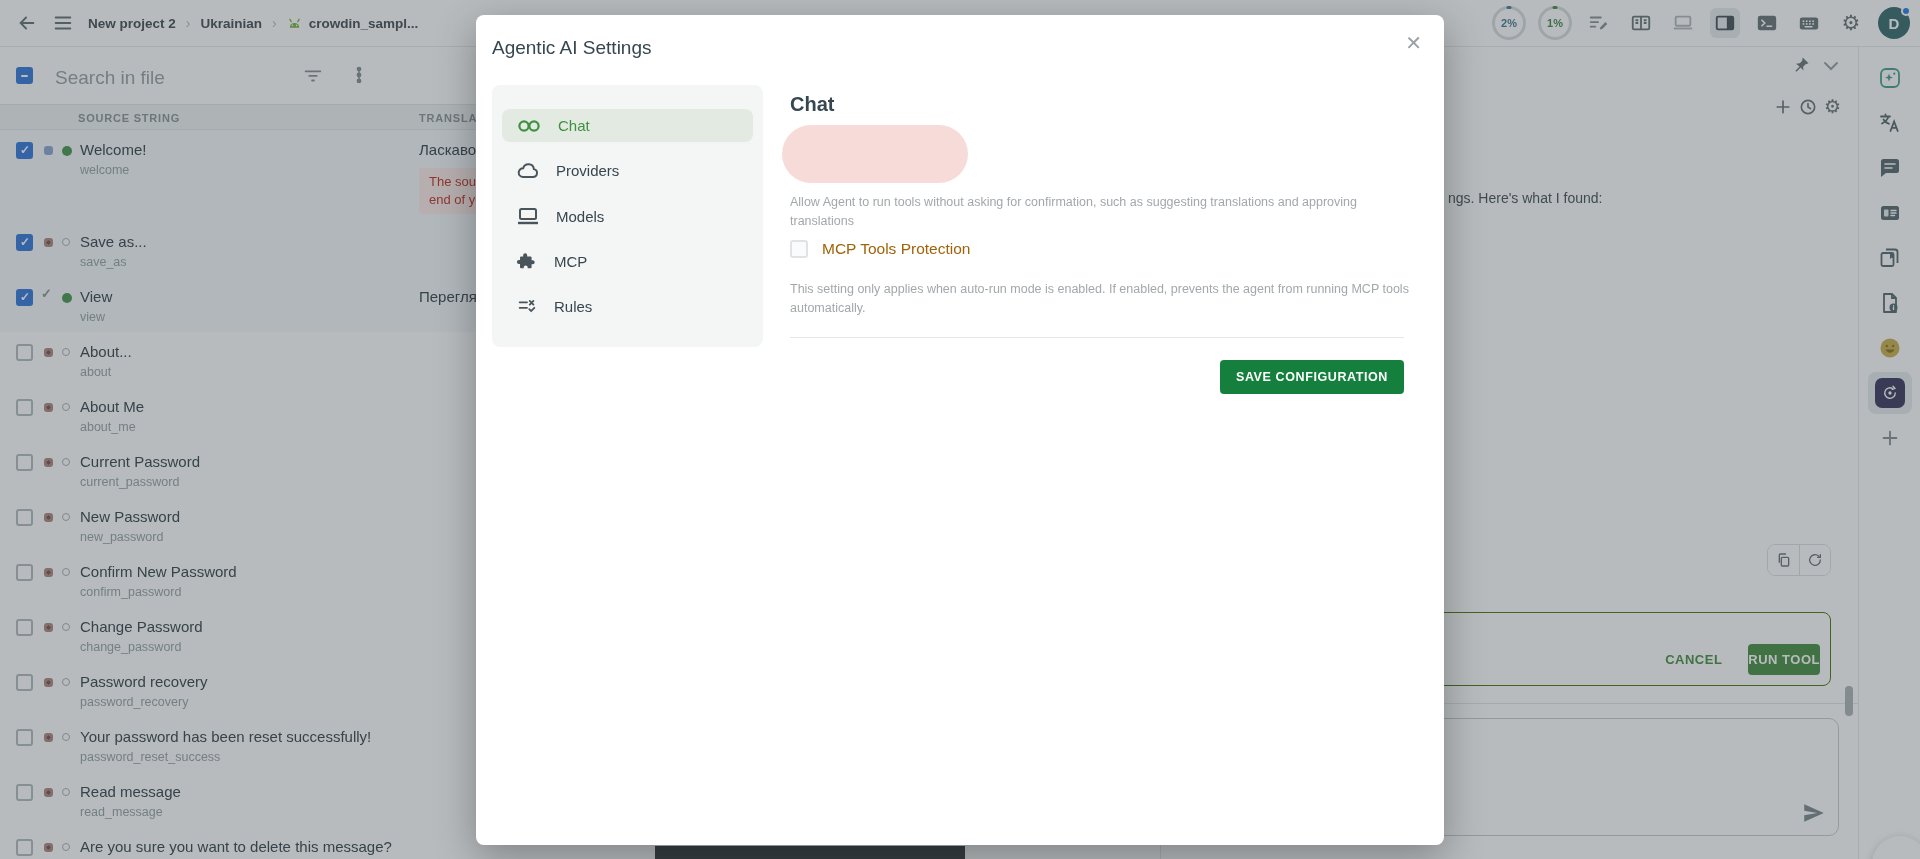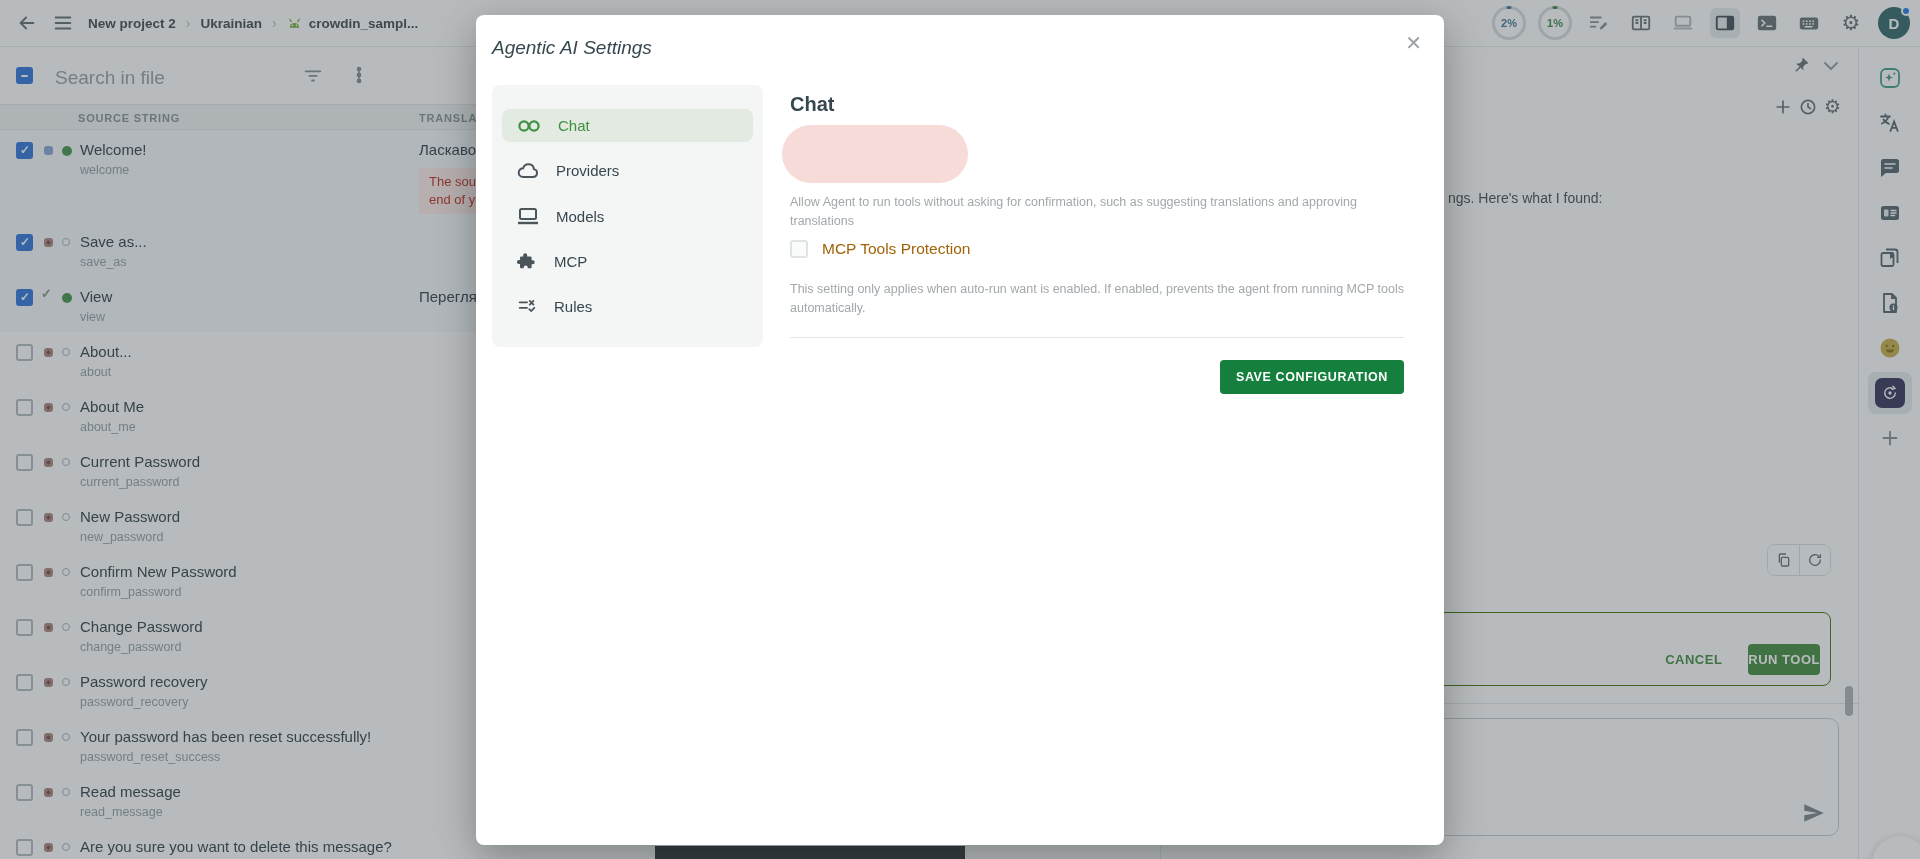--- a/index.html
+++ b/index.html
@@ -94,21 +94,21 @@
   .rail .appwrap{background:#e9edee;border-radius:8px;width:44px;height:42px;display:flex;
                  align-items:center;justify-content:center;}
   .appicon{width:30px;height:30px;background:#403d63;border-radius:7px;display:flex;align-items:center;justify-content:center;}
   .fab{position:absolute;left:1872px;top:836px;width:56px;height:56px;border-radius:50%;background:#fff;
        box-shadow:0 2px 8px rgba(0,0,0,0.2);z-index:6;}
 
   
   .overlay{position:absolute;inset:0;background:rgba(44,56,61,0.34);z-index:40;}
   .modal{position:absolute;left:476px;top:15px;width:968px;height:830px;background:#fff;border-radius:8px;
          box-shadow:0 12px 40px rgba(0,0,0,0.3);z-index:50;}
-  .m-title{position:absolute;left:16px;top:22px;font-size:19px;color:#37474f;font-style:italic;}
+  .m-title{position:absolute;left:16px;top:22px;font-size:19px;color:#37474f;}
   .m-close{position:absolute;right:22px;top:18px;font-size:20px;color:#9aa2a6;line-height:20px;}
   .m-nav{position:absolute;left:16px;top:70px;width:271px;height:262px;background:#f4f5f5;border-radius:8px;
          padding:24px 10px;display:flex;flex-direction:column;gap:12px;}
   .nav-item{height:36px;border-radius:8px;display:flex;align-items:center;gap:16px;padding:0 14px;
             font-size:15px;color:#37474f;}
   .nav-item.active{background:#e3eae1;color:#3f9142;}
   .m-heading{position:absolute;left:314px;top:78px;font-size:20px;font-weight:bold;color:#37474f;}
   .glow{position:absolute;left:306px;top:110px;width:186px;height:58px;background:#f7dbd8;border-radius:29px;}
   .auto-box{position:absolute;left:313px;top:117px;width:152px;height:44px;background:#fff;
             border:2px solid #e05d52;border-radius:22px;display:flex;align-items:center;gap:12px;padding:0 12px;}
@@ -604,19 +604,19 @@
 
     <div class="m-heading">Chat</div>
 
     <div class="glow"></div>
     <div class="m-desc1">Allow Agent to run tools without asking for confirmation, such as suggesting translations and approving translations</div>
 
     <div class="mcp-row">
       <span class="chk disabled"></span>
       <span class="mcp-label">MCP Tools Protection</span>
     </div>
-    <div class="m-desc2">This setting only applies when auto-run want is enabled. If enabled, prevents the agent from running MCP tools automatically.</div>
+    <div class="m-desc2">This setting only applies when auto-run mode is enabled. If enabled, prevents the agent from running MCP tools automatically.</div>
 
     <div class="m-divider"></div>
     <div class="btn-save">SAVE CONFIGURATION</div>
   </div>
 
 </div>
 
 </body></html>

